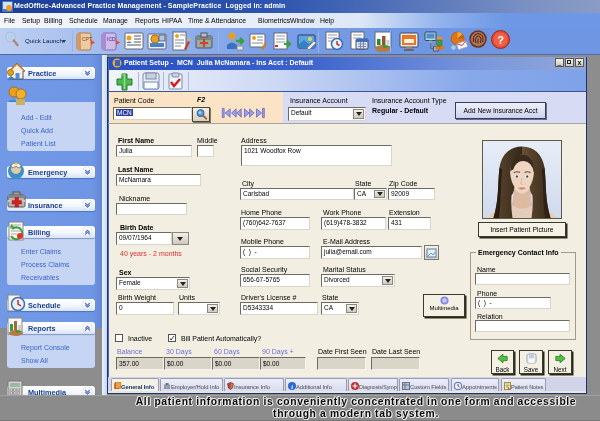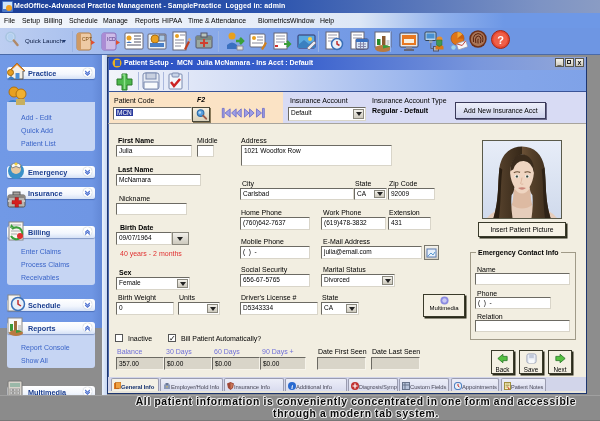--- a/index.html
+++ b/index.html
@@ -220,21 +220,21 @@
             <path d="M2.2 3 L4.5 5.3 L6.8 3 M2.2 5 L4.5 7.3 L6.8 5"></path>
           </svg>
         </div>
       </div>
       <div class="ab" style="left:6px;top:105px"><svg width="20" height="20" viewBox="0 0 20 20">
           <circle cx="10" cy="11" r="8" fill="#3a90c8"></circle>
           <circle cx="10" cy="9" r="5" fill="#e8c8a0"></circle>
           <path d="M5 5 q5 -4 10 0 l-1 3 q-4 -3 -8 0 z" fill="#f8f8f8" stroke="#888"></path>
           <circle cx="10" cy="4" r="1.5" fill="#f0d040"></circle>
         </svg></div>
-      <div class="side-hdr" style="top:132px">
+      <div class="side-hdr" style="top:144px">
         <span>Insurance</span>
         <div class="chev">
           <svg width="9" height="9" viewBox="0 0 9 9" fill="none" stroke="#4a6fd0" stroke-width="1.1">
             <path d="M2.2 3 L4.5 5.3 L6.8 3 M2.2 5 L4.5 7.3 L6.8 5"></path>
           </svg>
         </div>
       </div>
       <div class="ab" style="left:6px;top:135px"><svg width="21" height="20" viewBox="0 0 21 20">
           <rect x="7" y="2" width="7" height="4" fill="#a8a4a0" stroke="#555"></rect>
           <rect x="2" y="5" width="17" height="12" rx="1.5" fill="#b8b4b0" stroke="#555"></rect>

